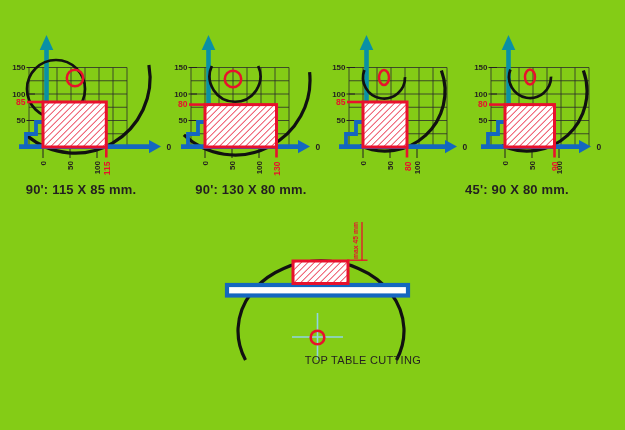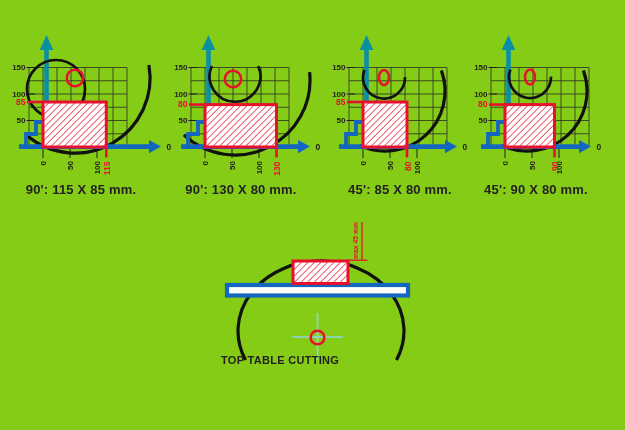--- a/index.html
+++ b/index.html
@@ -2,21 +2,21 @@
 <html><head>
 <meta charset="utf-8">
 <style>
   html,body{margin:0;padding:0;background:#fff;}
   #canvas{position:relative;width:625px;height:430px;background:#84cc16;overflow:hidden;
           font-family:"Liberation Sans",sans-serif;padding-left:11px;}
   .diag-svg{position:absolute;top:29px;width:172px;height:150px;}
   .cap{position:absolute;top:182px;width:150px;text-align:center;font-size:13px;font-weight:bold;
        color:#231f20;letter-spacing:0.2px;white-space:nowrap;}
   #bottom-svg{position:absolute;left:210px;top:210px;width:220px;height:165px;}
-  .bcap{position:absolute;width:200px;text-align:left;color:#231f20;font-weight:bold;white-space:nowrap;}
+  .bcap{position:absolute;width:200px;text-align:right;color:#231f20;font-weight:normal;white-space:nowrap;}
   #bottom-title{left:221px;top:354px;font-size:11px;letter-spacing:0.3px;}
   #bottom-max{left:221px;top:376px;font-size:10.5px;}
   svg text{font-family:"Liberation Sans",sans-serif;font-weight:bold;}
 </style>
 </head>
 <body>
 
 <div id="canvas">
   <svg class="diag-svg" id="diag0" viewBox="0 0 172 150" style="left: 5px;">
       <defs>
@@ -245,23 +245,22 @@
       <text x="20.5" y="94.3" text-anchor="end" font-size="8" fill="#231f20">50</text>
       <text x="20.5" y="78.39999999999999" text-anchor="end" font-size="8.5" fill="#e8112d">80</text>
       <text transform="translate(41.2 132) rotate(-90)" text-anchor="end" font-size="8" fill="#231f20">0</text>
       <text transform="translate(68.2 132) rotate(-90)" text-anchor="end" font-size="8" fill="#231f20">50</text>
       <text transform="translate(95.2 132) rotate(-90)" text-anchor="end" font-size="8" fill="#231f20">100</text>
       <text transform="translate(91.1 132.5) rotate(-90)" text-anchor="end" font-size="8.5" fill="#e8112d">90</text>
       <text x="129.5" y="120.8" text-anchor="start" font-size="8.5" fill="#231f20">0</text>
     </svg>
 
   <div class="cap" id="cap0" style="left: 6px;">90': 115 X 85 mm.</div>
-  <div class="cap" id="cap1" style="left: 166px;">90': 130 X 80 mm.</div>
-  <div class="cap" id="cap2" style="left: 325px;">45': 85 X 80 mm.</div>
-  <div class="cap" id="cap3" style="left: 461px;">45': 90 X 80 mm.</div>
+  <div class="cap" id="cap1" style="left: 176px;">90': 130 X 80 mm.</div>
+  <div class="cap" id="cap3" style="left: 442px;">45': 90 X 80 mm.</div>
 
   <svg id="bottom-svg" viewBox="0 0 220 165">
       <defs>
         <pattern id="hatchB" width="4.6" height="4.6" patternUnits="userSpaceOnUse" patternTransform="rotate(45)">
           <rect x="0" y="0" width="4.6" height="4.6" fill="#ffffff"></rect>
           <line x1="0" y1="0" x2="0" y2="4.6" stroke="#e8112d" stroke-width="1.4"></line>
         </pattern>
       </defs>
       <path d="M35.5 150A83 70 0 1 1 186.5 150" fill="none" stroke="#111" stroke-width="3.2"></path>
       <rect x="17" y="75" width="181" height="10.5" fill="#ffffff" stroke="#1467c0" stroke-width="4.2"></rect>

